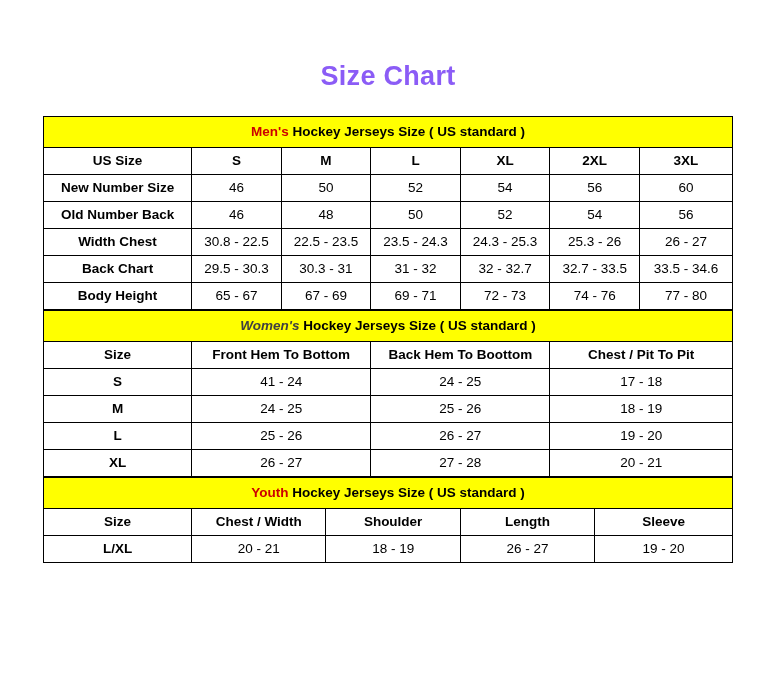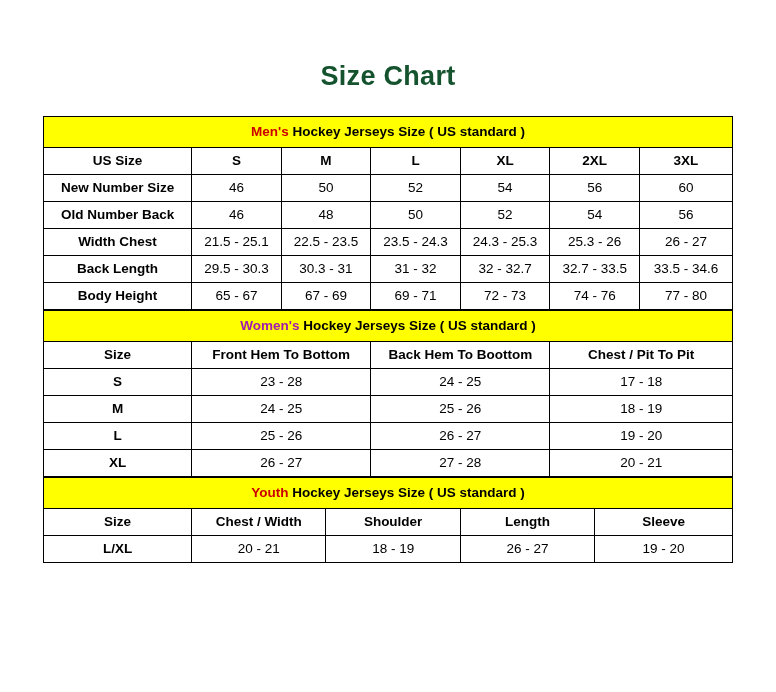--- a/index.html
+++ b/index.html
@@ -15,21 +15,21 @@
     overflow: hidden;
   }
   .page {
     width: 776px;
     height: 692px;
     position: relative;
     box-sizing: border-box;
   }
   .title {
     text-align: center;
-    color: #14532d;
+    color: #8b5cf6;
     font-size: 27px;
     font-weight: bold;
     letter-spacing: 0.3px;
     padding-top: 62px;
     line-height: 1.1;
   }
   .tables {
     margin: 24px auto 0 auto;
     width: 690px;
   }
@@ -48,21 +48,21 @@
     box-sizing: border-box;
   }
   .banner {
     background: #ffff00;
     font-weight: bold;
     font-size: 15px;
     height: 31px !important;
     margin-left: 44px;
   }
   .banner .accent-men { color: #cc0000; }
-  .banner .accent-women { color: #a21caf; }
+  .banner .accent-women { color: #404040; font-style: italic; }
   .banner .accent-youth { color: #cc0000; }
   .banner .rest { color: #000000; }
   td.hdr {
     font-weight: bold;
   }
   td.rowlabel {
     font-weight: bold;
   }
   td.bold {
     font-weight: bold;
@@ -113,29 +113,29 @@
           <td class="rowlabel">Old Number Back</td>
           <td>46</td>
           <td>48</td>
           <td>50</td>
           <td>52</td>
           <td>54</td>
           <td>56</td>
         </tr>
         <tr>
           <td class="rowlabel">Width Chest</td>
-          <td>21.5 - 25.1</td>
+          <td>30.8 - 22.5</td>
           <td>22.5 - 23.5</td>
           <td>23.5 - 24.3</td>
           <td>24.3 - 25.3</td>
           <td>25.3 - 26</td>
           <td>26 - 27</td>
         </tr>
         <tr>
-          <td class="rowlabel">Back Length</td>
+          <td class="rowlabel">Back Chart</td>
           <td>29.5 - 30.3</td>
           <td>30.3 - 31</td>
           <td>31 - 32</td>
           <td>32 - 32.7</td>
           <td>32.7 - 33.5</td>
           <td>33.5 - 34.6</td>
         </tr>
         <tr>
           <td class="rowlabel">Body Height</td>
           <td>65 - 67</td>
@@ -160,21 +160,21 @@
           <td class="banner" colspan="4"><span class="accent-women">Women's</span><span class="rest"> Hockey Jerseys Size ( US standard )</span></td>
         </tr>
         <tr>
           <td class="hdr">Size</td>
           <td class="hdr">Front Hem To Bottom</td>
           <td class="hdr">Back Hem To Boottom</td>
           <td class="hdr">Chest / Pit To Pit</td>
         </tr>
         <tr>
           <td class="bold">S</td>
-          <td>23 - 28</td>
+          <td>41 - 24</td>
           <td>24 - 25</td>
           <td>17 - 18</td>
         </tr>
         <tr>
           <td class="bold">M</td>
           <td>24 - 25</td>
           <td>25 - 26</td>
           <td>18 - 19</td>
         </tr>
         <tr>

